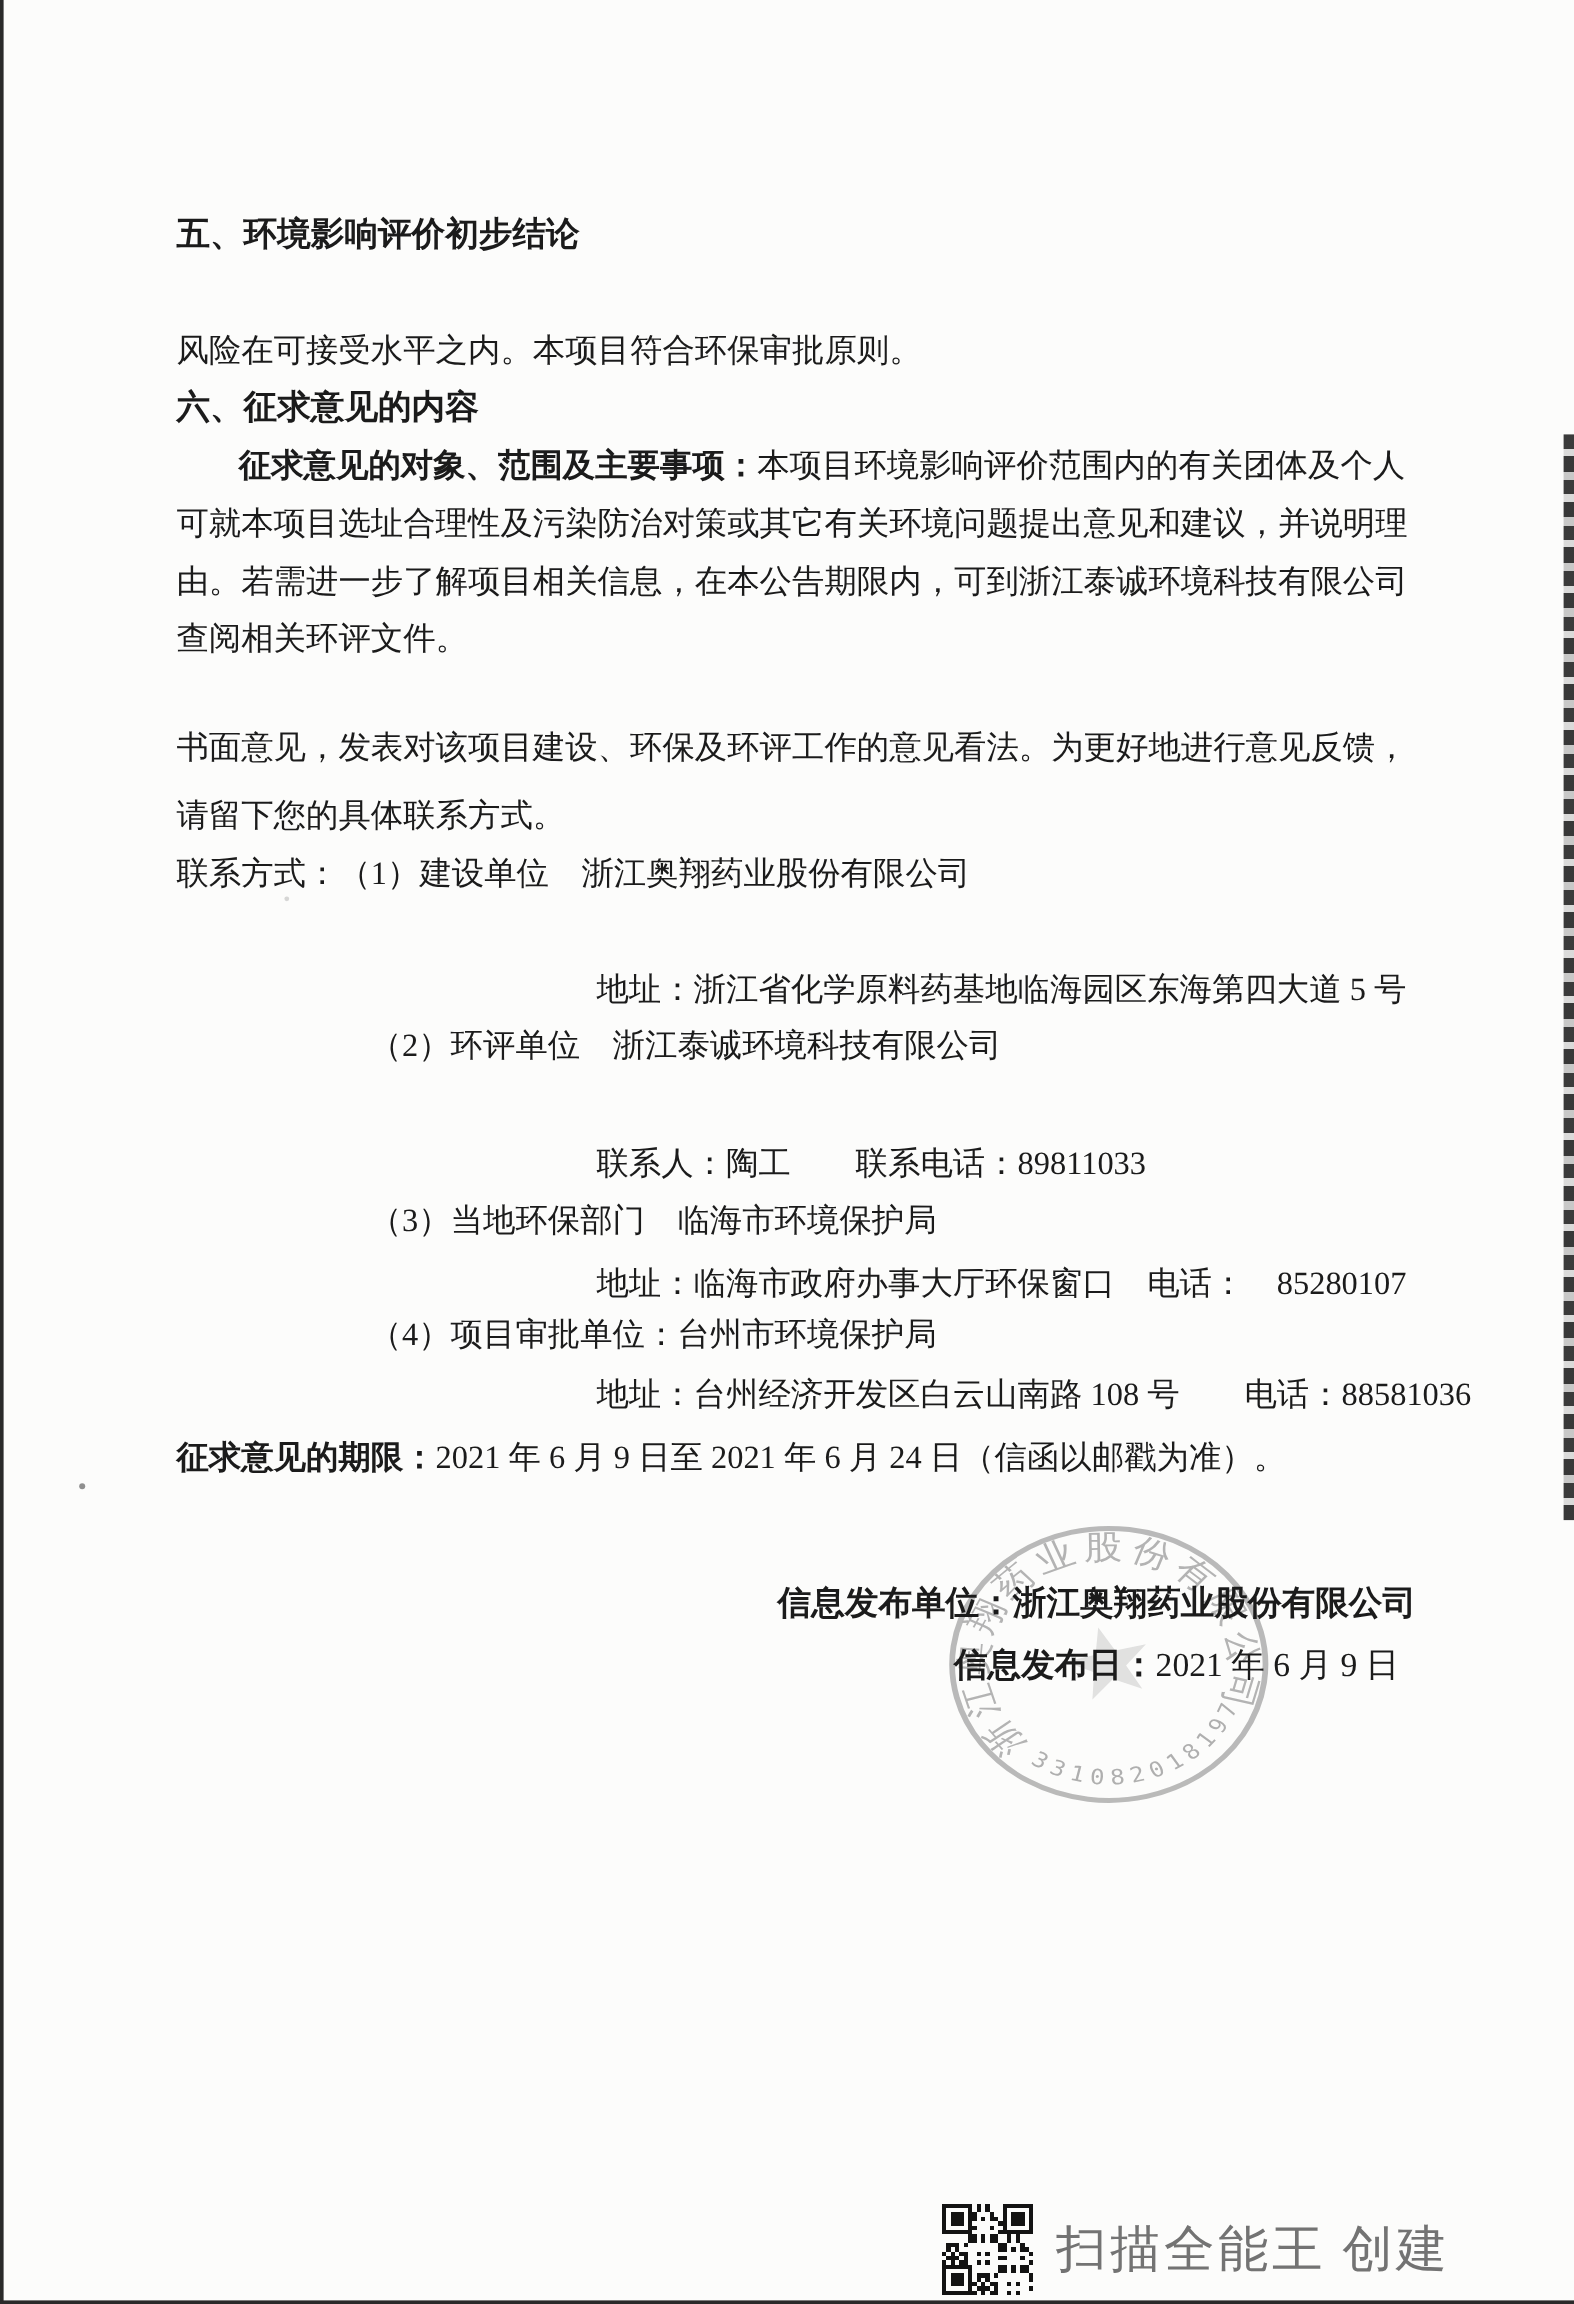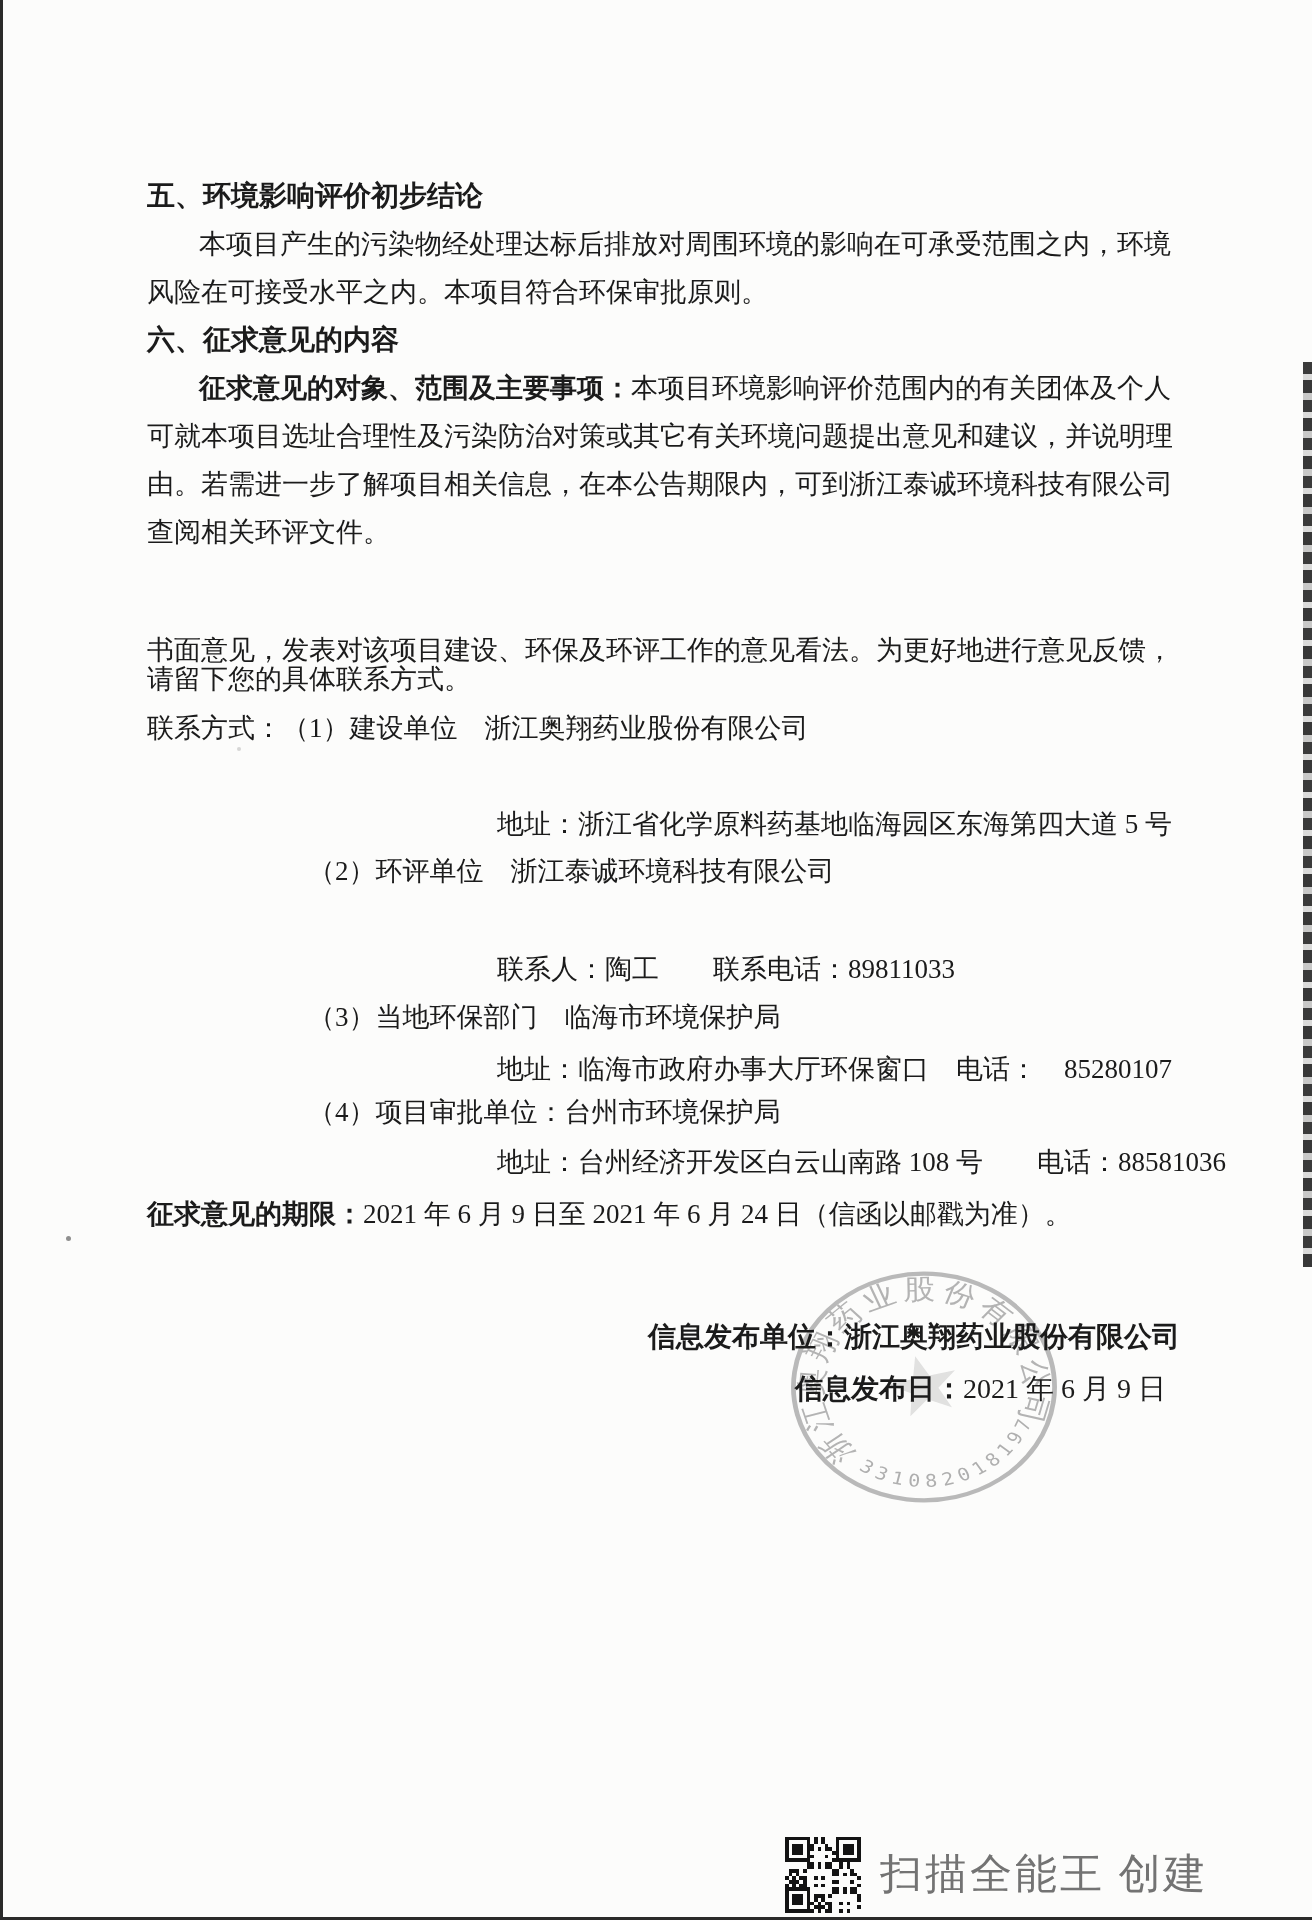--- a/index.html
+++ b/index.html
@@ -56,28 +56,27 @@
       <text font-size="33" fill="#a2a2a2" letter-spacing="6" font-family="Liberation Serif, DejaVu Serif, serif">
         <textPath href="#arcTop" startOffset="4%">浙江奥翔药业股份有限公司</textPath>
       </text>
       <text font-size="21" fill="#9d9d9d" letter-spacing="6" font-family="DejaVu Sans Mono, monospace">
         <textPath href="#arcBot" startOffset="8%">3310820181975</textPath>
       </text>
     </g>
   </svg>
 
   <div class="ln hd" style="left:147px;top:182px"><b>五、环境影响评价初步结论</b><span></span></div>
-  <div class="ln" style="left:199px;top:231px"><b></b><span>本项目产生的污染物经处理达标后排放对周围环境的影响在可承受范围之内，环境</span></div>
   <div class="ln" style="left:147px;top:279px"><b></b><span>风险在可接受水平之内。本项目符合环保审批原则。</span></div>
   <div class="ln hd" style="left:147px;top:326px"><b>六、征求意见的内容</b><span></span></div>
   <div class="ln" style="left:199px;top:375px"><b>征求意见的对象、范围及主要事项：</b><span>本项目环境影响评价范围内的有关团体及个人</span></div>
   <div class="ln" style="left:147px;top:423px"><b></b><span>可就本项目选址合理性及污染防治对策或其它有关环境问题提出意见和建议，并说明理</span></div>
   <div class="ln" style="left:147px;top:471px"><b></b><span>由。若需进一步了解项目相关信息，在本公告期限内，可到浙江泰诚环境科技有限公司</span></div>
   <div class="ln" style="left:147px;top:519px"><b></b><span>查阅相关环评文件。</span></div>
-  <div class="ln" style="left:147px;top:637px"><b></b><span>书面意见，发表对该项目建设、环保及环评工作的意见看法。为更好地进行意见反馈，</span></div>
+  <div class="ln" style="left:147px;top:610px"><b></b><span>书面意见，发表对该项目建设、环保及环评工作的意见看法。为更好地进行意见反馈，</span></div>
   <div class="ln" style="left:147px;top:666px"><b></b><span>请留下您的具体联系方式。</span></div>
   <div class="ln" style="left:147px;top:715px"><b></b><span>联系方式：（1）建设单位　浙江奥翔药业股份有限公司</span></div>
   <div class="ln" style="left:497px;top:811px"><b></b><span>地址：浙江省化学原料药基地临海园区东海第四大道 5 号</span></div>
   <div class="ln" style="left:308px;top:858px"><b></b><span>（2）环评单位　浙江泰诚环境科技有限公司</span></div>
   <div class="ln" style="left:497px;top:956px"><b></b><span>联系人：陶工　　联系电话：89811033</span></div>
   <div class="ln" style="left:308px;top:1004px"><b></b><span>（3）当地环保部门　临海市环境保护局</span></div>
   <div class="ln" style="left:497px;top:1056px"><b></b><span>地址：临海市政府办事大厅环保窗口　电话：　85280107</span></div>
   <div class="ln" style="left:308px;top:1099px"><b></b><span>（4）项目审批单位：台州市环境保护局</span></div>
   <div class="ln" style="left:497px;top:1149px"><b></b><span>地址：台州经济开发区白云山南路 108 号　　电话：88581036</span></div>
   <div class="ln" style="left:147px;top:1201px"><b>征求意见的期限：</b><span>2021 年 6 月 9 日至 2021 年 6 月 24 日（信函以邮戳为准）。</span></div>

